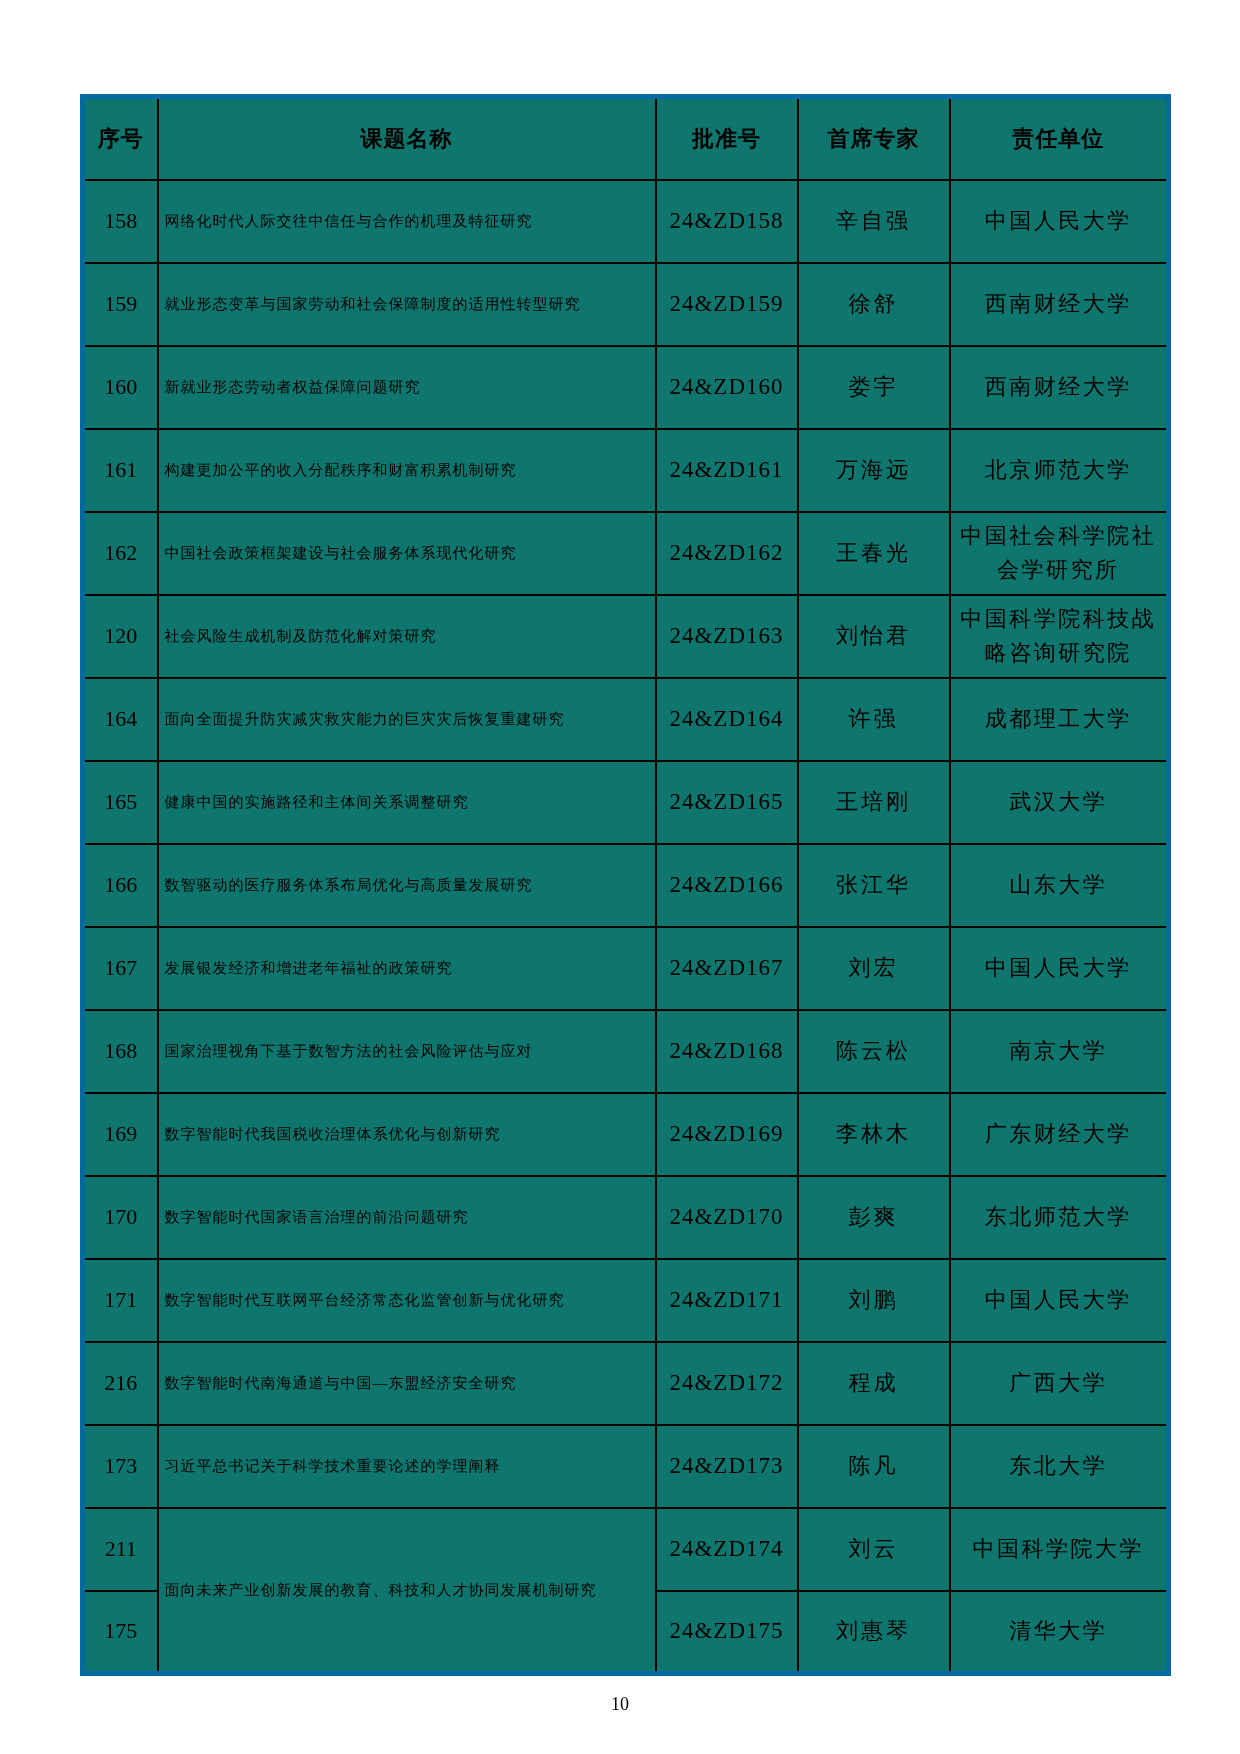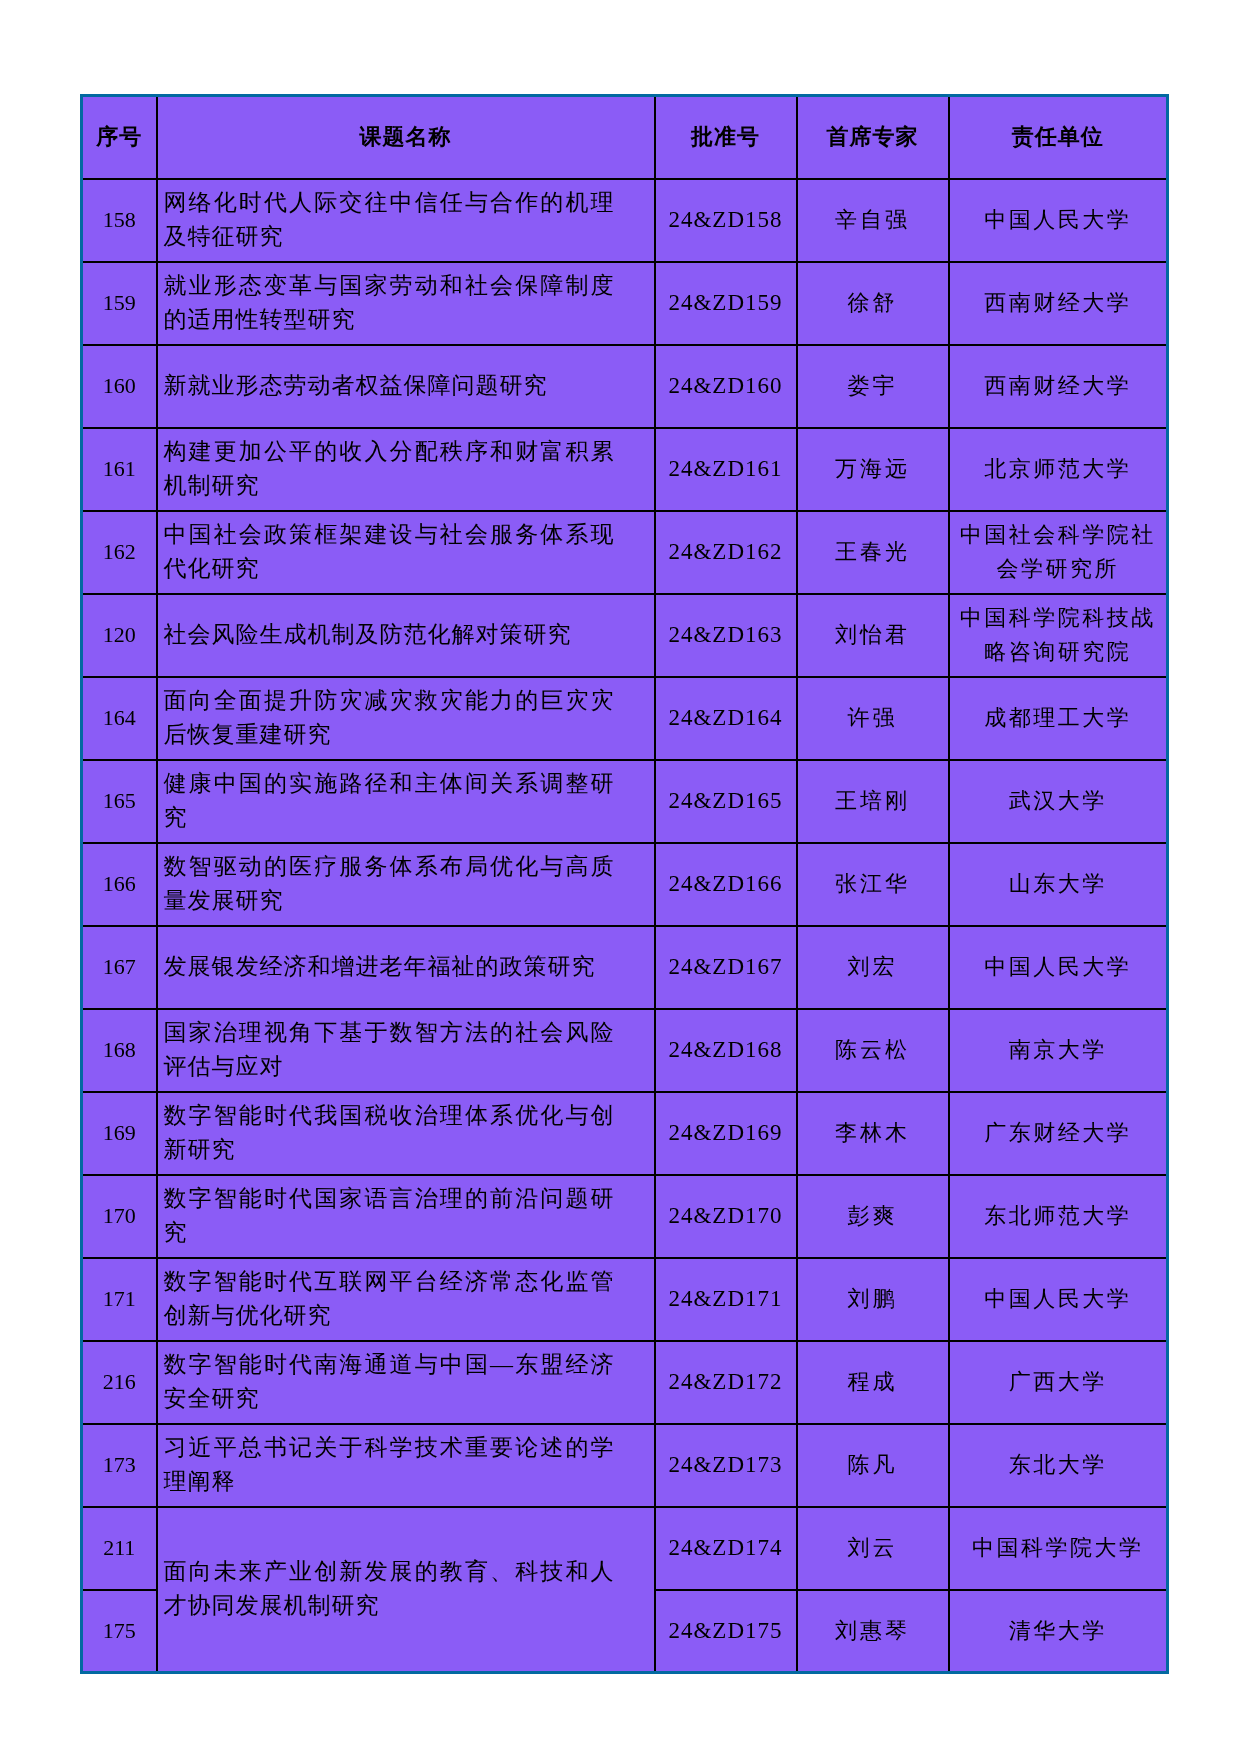--- a/index.html
+++ b/index.html
@@ -12,22 +12,22 @@
     color: #000000;
     overflow: hidden;
   }
   table.doc {
     position: absolute;
     left: 80px;
     top: 94px;
     width: 1086px;
     border-collapse: collapse;
     table-layout: fixed;
-    border: 3px solid #0369a1;
-    background: #8b5cf6;
+    border: 5px solid #0369a1;
+    background: #0f766e;
   }
   .doc th, .doc td {
     border: 2px solid #000;
     vertical-align: middle;
     text-align: center;
     padding: 0;
     overflow: hidden;
   }
   .doc thead tr { height: 83px; }
   .doc tbody tr { height: 83px; }
@@ -37,21 +37,21 @@
     font-size: 22px;
     letter-spacing: 1px;
   }
   td.c-index {
     font-family: "Liberation Serif", serif;
     font-size: 22px;
     text-align: center;
   }
   td.c-title {
     font-family: "Liberation Serif", serif;
-    font-size: 23px;
+    font-size: 15px;
     line-height: 34px;
     letter-spacing: 1px;
     text-align: justify;
     padding: 0 39px 0 6px;
   }
   td.c-approval {
     font-family: "Liberation Serif", serif;
     font-size: 23px;
     letter-spacing: 1px;
     border-radius: 14px;
@@ -222,14 +222,15 @@
         </tr>
         <tr>
           <td class="c-index">175</td>
           <td class="c-approval">24&amp;ZD175</td>
           <td class="c-expert">刘惠琴</td>
           <td class="c-unit">清华大学</td>
         </tr>
       </tbody>
   </table>
 
+  <div class="pageno">10</div>
 
 </div>
 
 </body></html>

